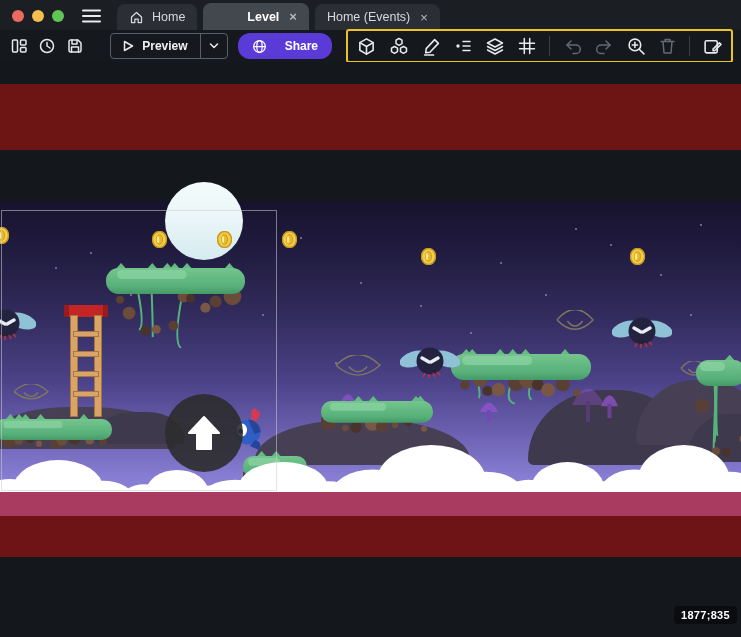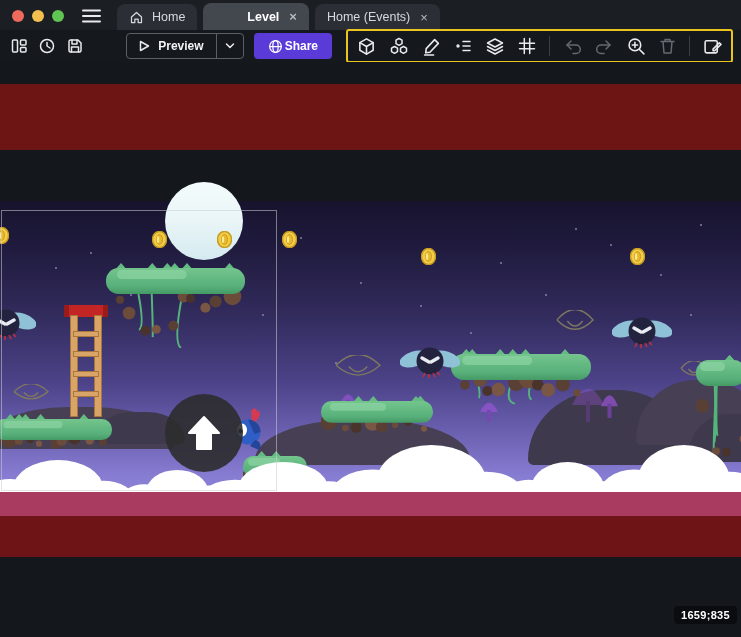--- a/index.html
+++ b/index.html
@@ -26,22 +26,22 @@
   .left-icons { gap:10px; padding-left:4px; }
   .ticon { display:flex; align-items:center; justify-content:center; cursor:pointer; }
   .ticon svg { stroke:#e8eaed; fill:none; stroke-width:1.5; stroke-linecap:round; stroke-linejoin:round; }
   .ticon.dim svg { stroke:#646a72; }
   .spacer { flex:1; }
   .btn-preview { display:flex; align-items:center; height:26px; border:1px solid #5a6068;
                  border-radius:4px; color:#f1f3f4; font-size:12px; font-weight:bold;
                  background:transparent; cursor:pointer; }
   .btn-preview .main { display:flex; align-items:center; gap:7px; padding:0 12px 0 10px; }
   .btn-preview .drop { border-left:1px solid #5a6068; padding:0 8px; display:flex; align-items:center; height:100%; }
-  .btn-share { display:flex; align-items:center; gap:2px; height:26px; padding:0 14px;
-               background:#5b3bd8; border-radius:4px; color:#fff; font-size:12px;
+  .btn-share { display:flex; align-items:center; gap:18px; height:26px; padding:0 14px;
+               background:#5b3bd8; border-radius:12px; color:#fff; font-size:12px;
                font-weight:bold; border:none; cursor:pointer; margin-left:10px; }
   .hl-box { display:flex; align-items:center; gap:13px; border:2px solid #ecc41f;
             border-radius:3px; padding:5px 9px; margin-left:14px; margin-right:2px; }
   .tdiv { width:1px; height:20px; background:#3a3f46; }
 
   
   .canvas { position:relative; width:741px; height:575px; background:#14171c; overflow:hidden; }
   .coord-badge { position:absolute; left:674px; top:544px; z-index:70;
                  background:rgba(10,12,15,.92); color:#fff; font-size:11px; font-weight:bold;
                  padding:3px 7px; border-radius:4px; letter-spacing:.3px; }
@@ -198,21 +198,21 @@
       <span class="ticon">
         <svg width="19" height="19" viewBox="0 0 18 18">
             <rect x="2" y="3.5" width="11.5" height="11.5" rx="1.5"></rect>
             <path d="M9.5 11.5 l6 -6 1.5 1.5 -6 6 h-1.5 Z"></path>
           </svg>
       </span>
     </div>
   </div>
 
   <div class="canvas" id="scene">
-    <div class="coord-badge">1659;835</div>
+    <div class="coord-badge">1877;835</div>
   <div style="position:absolute;left:0px;top:139px;width:741px;height:291px;background:linear-gradient(180deg,#17132d 0%,#211c40 18%,#332c5e 40%,#4c4288 62%,#6c61b1 80%,#877dd3 95%,#8a80d6 100%);z-index:1"></div>
       <div style="position:absolute;left:0px;top:22px;width:741px;height:66px;background:#6c1514;z-index:2"></div>
       <div style="position:absolute;left:90px;top:190px;width:2px;height:2px;background:#9d95c8;border-radius:50%;opacity:.8;z-index:2"></div>
       <div style="position:absolute;left:300px;top:175px;width:2px;height:2px;background:#9d95c8;border-radius:50%;opacity:.8;z-index:2"></div>
       <div style="position:absolute;left:360px;top:220px;width:2px;height:2px;background:#9d95c8;border-radius:50%;opacity:.8;z-index:2"></div>
       <div style="position:absolute;left:420px;top:243px;width:2px;height:2px;background:#9d95c8;border-radius:50%;opacity:.8;z-index:2"></div>
       <div style="position:absolute;left:500px;top:200px;width:2px;height:2px;background:#9d95c8;border-radius:50%;opacity:.8;z-index:2"></div>
       <div style="position:absolute;left:545px;top:232px;width:2px;height:2px;background:#9d95c8;border-radius:50%;opacity:.8;z-index:2"></div>
       <div style="position:absolute;left:610px;top:182px;width:2px;height:2px;background:#9d95c8;border-radius:50%;opacity:.8;z-index:2"></div>
       <div style="position:absolute;left:660px;top:212px;width:2px;height:2px;background:#9d95c8;border-radius:50%;opacity:.8;z-index:2"></div>

